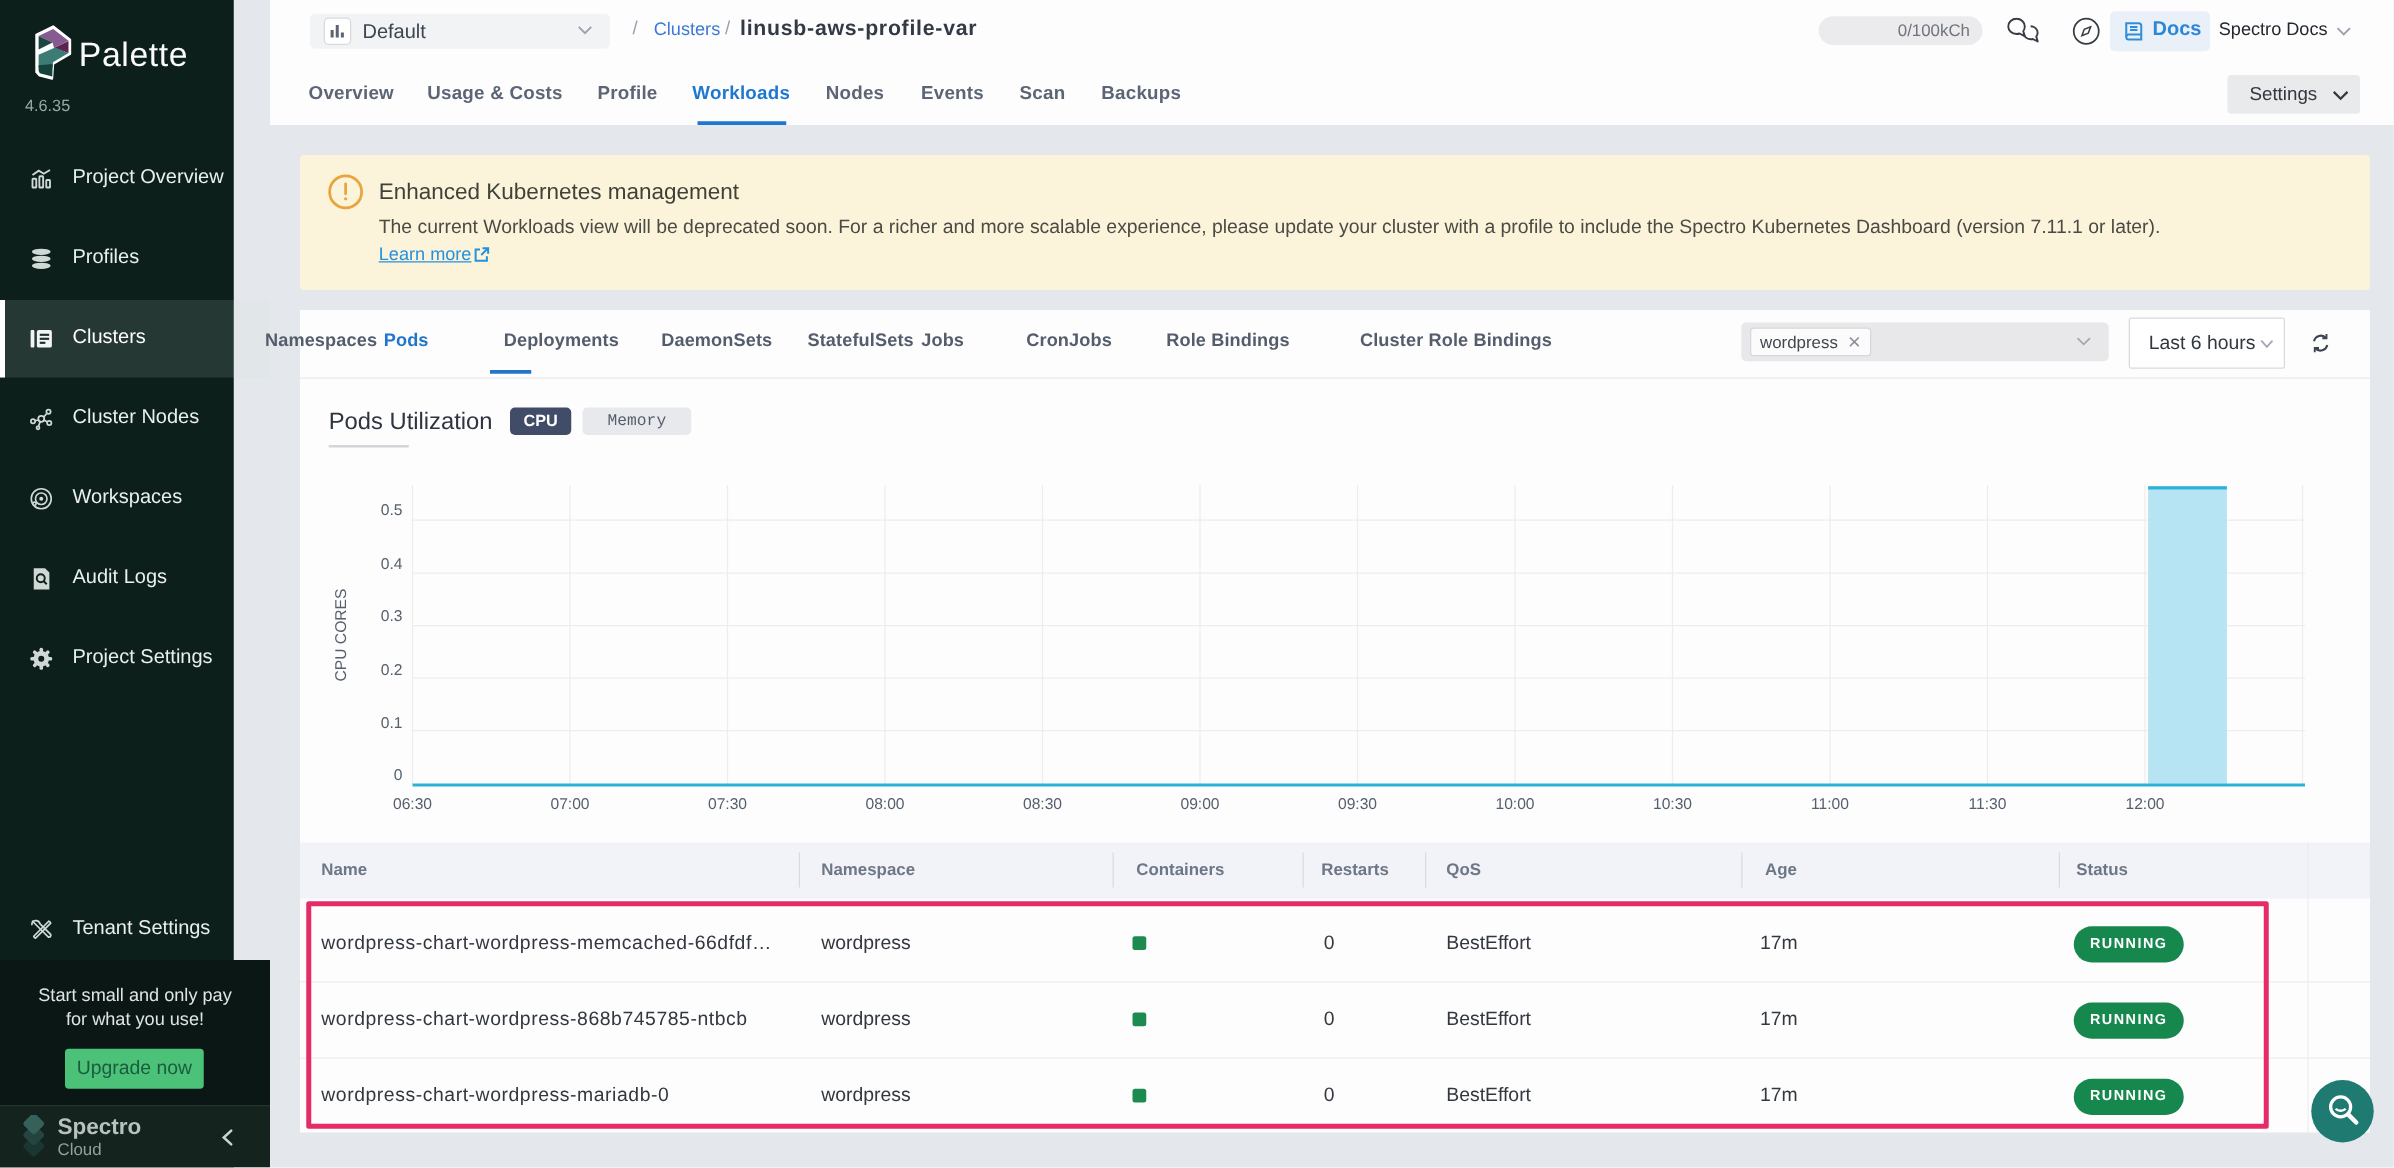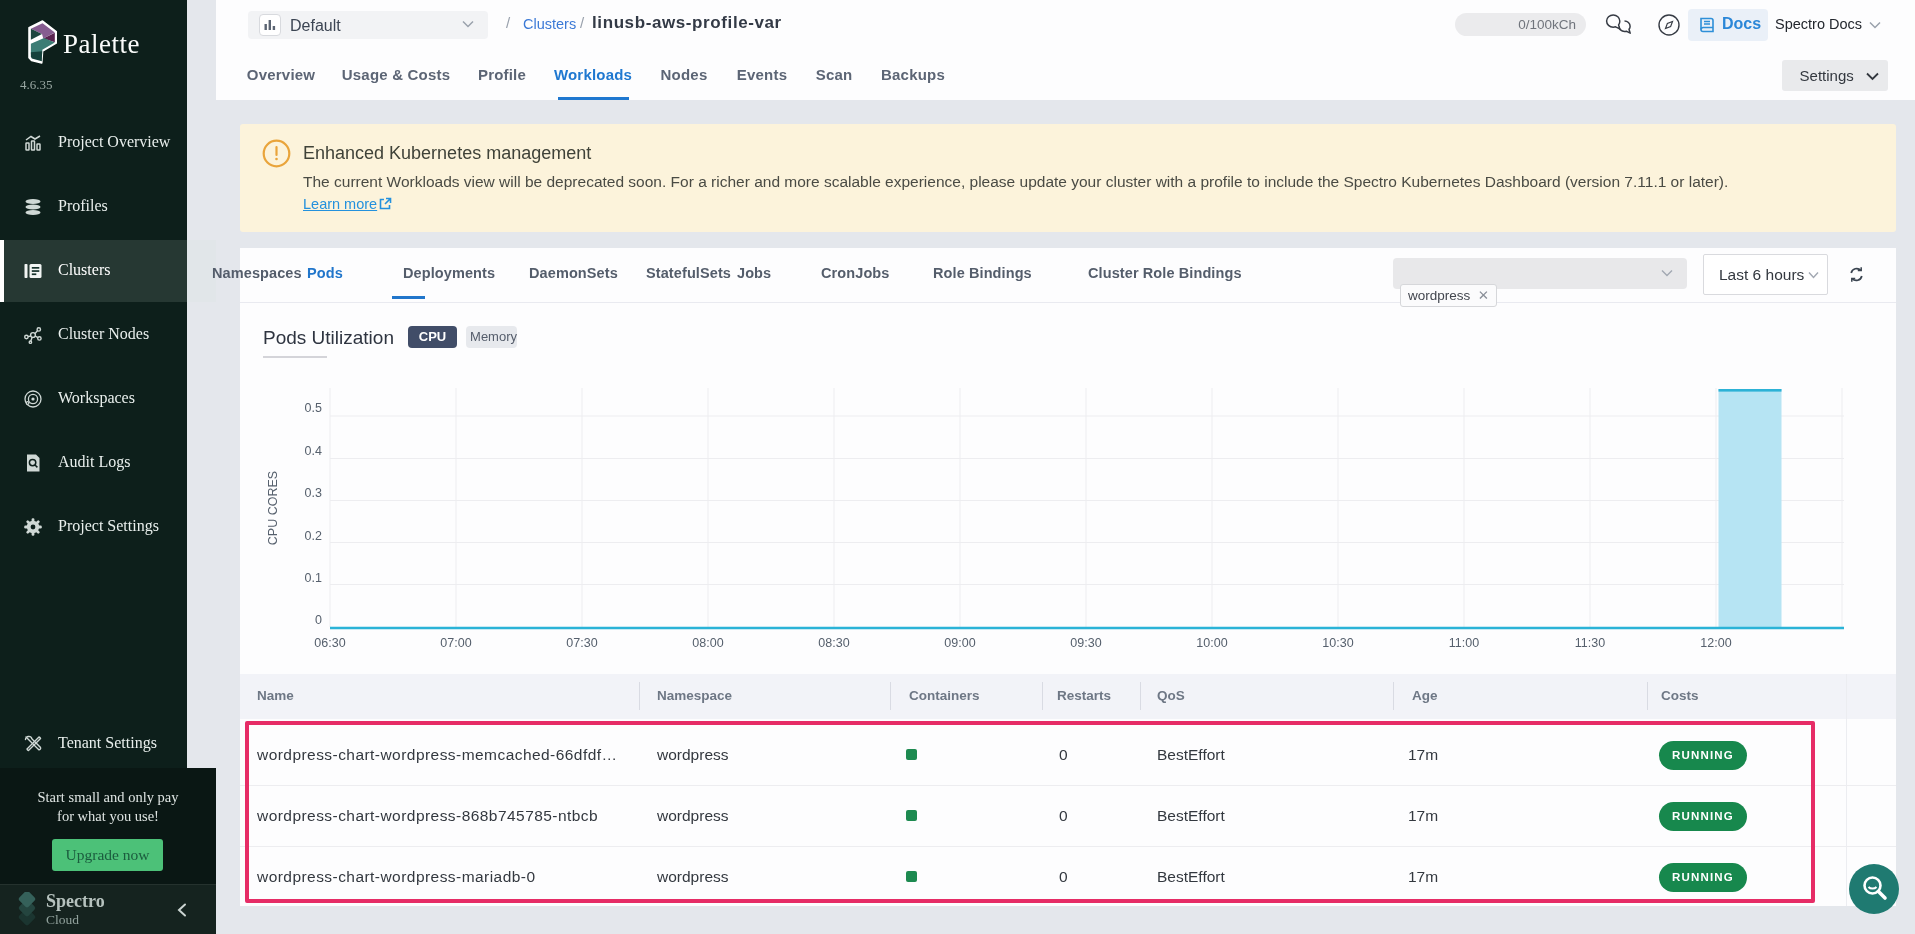--- a/index.html
+++ b/index.html
@@ -5,21 +5,21 @@
   * { margin:0; padding:0; box-sizing:border-box; }
   html,body { width:1915px; height:934px; overflow:hidden; }
   body { font-family:"Liberation Sans", sans-serif; background:#e4e7ec; position:relative; }
   .abs { position:absolute; }
   .tab { top:66px; width:140px; text-align:center; color:#5c6575; font-size:15px; font-weight:bold; letter-spacing:.2px; }
   .stab { top:17px; width:200px; color:#545d6b; font-size:14.5px; font-weight:bold; letter-spacing:.1px; }
 </style>
 </head>
 <body>
 
-<div class="abs" id="sidebar" style="left:0;top:0;width:187px;height:934px;background:#0d1f1b;font-family:Liberation Serif, serif;">
+<div class="abs" id="sidebar" style="left:0;top:0;width:187px;height:934px;background:#0d1f1b;">
 
   <svg class="abs" style="left:24px;top:19px;" width="33" height="45" viewBox="0 0 32 44">
     <path d="M4.8,8.5 L18,2 L31.7,12.7 L31.7,23.3 L18,31.3 L17.2,43 L7.3,40.5 L4.8,37.8 Z" fill="#ffffff" stroke="#ffffff" stroke-width="1.6" stroke-linejoin="round"></path>
     <polygon points="6.6,9.6 18,4.2 30,13.3 18.7,19 17.5,14.7" fill="#865c90"></polygon>
     <polygon points="18.7,19 30,13.4 30,22.8" fill="#5a2350"></polygon>
     <polygon points="6.6,9.6 17.5,14.7 6.6,20.2" fill="#1e4640"></polygon>
     <polygon points="6.6,24.3 19.5,18.6 30,22.9 17.8,30.1 17.6,34.5 6.6,34.5" fill="#3c7c74"></polygon>
     <polygon points="6.6,32.5 17.6,31.5 17.3,41.2 7.5,38.7 6.6,36.8" fill="#16423c"></polygon>
   </svg>
   <div class="abs" style="left:63px;top:29px;color:#fafcfb;font-size:27px;letter-spacing:.5px;">Palette</div>
@@ -212,41 +212,41 @@
   <div class="abs" style="left:152px;top:48px;width:33px;height:3px;background:#2176cb;"></div>
   <div class="abs stab" style="left:163px;">Deployments</div>
   <div class="abs stab" style="left:289px;">DaemonSets</div>
   <div class="abs stab" style="left:406px;">StatefulSets</div>
   <div class="abs stab" style="left:497px;">Jobs</div>
   <div class="abs stab" style="left:581px;">CronJobs</div>
   <div class="abs stab" style="left:693px;">Role Bindings</div>
   <div class="abs stab" style="left:848px;">Cluster Role Bindings</div>
 
   <div class="abs" style="left:1153px;top:10px;width:294px;height:31px;background:#e8e8ea;border-radius:4px;"></div>
-  <div class="abs" style="left:1160px;top:14px;height:23px;background:#fbfbfc;border:1px solid #d6d7da;border-radius:3px;padding:0 7px;color:#42464e;font-size:13.5px;line-height:21px;margin-top:22px;">wordpress&nbsp;&nbsp;<span style="color:#8a8f98;">✕</span></div>
+  <div class="abs" style="left:1160px;top:14px;height:23px;background:#fbfbfc;border:1px solid #d6d7da;border-radius:3px;padding:0 7px;color:#42464e;font-size:13.5px;line-height:21px;">wordpress&nbsp;&nbsp;<span style="color:#8a8f98;">✕</span></div>
   <svg class="abs" style="left:1421px;top:21px;" width="12" height="8" viewBox="0 0 12 8" fill="none" stroke="#a2a8b2" stroke-width="1.4">
       <path d="M1,1.5 L6,6.5 L11,1.5"></path>
     </svg>
 
   <div class="abs" style="left:1463px;top:6px;width:125px;height:41px;background:#ffffff;border:1px solid #d9dade;border-radius:2px;"></div>
   <div class="abs" style="left:1479px;top:18px;color:#33383f;font-size:15.5px;">Last 6 hours</div>
   <svg class="abs" style="left:1568px;top:23px;" width="11" height="8" viewBox="0 0 11 8" fill="none" stroke="#a2a8b2" stroke-width="1.4">
       <path d="M1,1.5 L5.5,6.5 L10,1.5"></path>
     </svg>
   <svg class="abs" style="left:1608px;top:18px;" width="17" height="17" viewBox="0 0 17 17" fill="none" stroke="#3a4450" stroke-width="1.7">
     <path d="M3.2,7 a5.6,5.6 0 0 1 9.6,-2.6"></path>
     <path d="M13.8,10 a5.6,5.6 0 0 1 -9.6,2.6"></path>
     <path d="M13.2,1.2 v3.4 h-3.4" stroke-width="1.5"></path>
     <path d="M3.8,15.8 v-3.4 h3.4" stroke-width="1.5"></path>
   </svg>
 
   <div class="abs" style="left:23px;top:79px;color:#2e3440;font-size:19px;">Pods Utilization</div>
   <div class="abs" style="left:23px;top:108px;width:64px;height:2px;background:#d4d4d9;"></div>
   <div class="abs" style="left:168px;top:78px;width:49px;height:22px;background:#414d68;border-radius:4px;color:#ffffff;font-size:13px;font-weight:bold;text-align:center;line-height:22px;">CPU</div>
-  <div class="abs" style="left:226px;top:78px;width:51px;height:22px;background:#e7e9ed;border-radius:4px;color:#555d6b;font-size:13px;text-align:right;line-height:22px;">Memory</div>
+  <div class="abs" style="left:226px;top:78px;width:87px;height:22px;background:#e7e9ed;border-radius:4px;color:#555d6b;font-size:13px;text-align:center;line-height:22px;font-family:Liberation Mono, monospace;">Memory</div>
 
   <svg class="abs" style="left:0;top:110px;" width="1656" height="545" viewBox="240 358 1656 545">
     <g stroke="#ededf0" stroke-width="1">
       <line x1="330" y1="388" x2="330" y2="627"></line>
         <line x1="456" y1="388" x2="456" y2="627"></line>
       <line x1="582" y1="388" x2="582" y2="627"></line>
         <line x1="708" y1="388" x2="708" y2="627"></line>
       <line x1="834" y1="388" x2="834" y2="627"></line>
         <line x1="960" y1="388" x2="960" y2="627"></line>
       <line x1="1086" y1="388" x2="1086" y2="627"></line>
@@ -288,21 +288,21 @@
     </g>
   </svg>
 
   <div class="abs" style="left:0;top:426px;width:1656px;height:45px;background:#f2f3f8;"></div>
   <div class="abs" style="left:17px;top:440px;color:#6e7785;font-size:13.5px;font-weight:bold;">Name</div>
   <div class="abs" style="left:417px;top:440px;color:#6e7785;font-size:13.5px;font-weight:bold;">Namespace</div>
   <div class="abs" style="left:669px;top:440px;color:#6e7785;font-size:13.5px;font-weight:bold;">Containers</div>
   <div class="abs" style="left:817px;top:440px;color:#6e7785;font-size:13.5px;font-weight:bold;">Restarts</div>
   <div class="abs" style="left:917px;top:440px;color:#6e7785;font-size:13.5px;font-weight:bold;">QoS</div>
   <div class="abs" style="left:1172px;top:440px;color:#6e7785;font-size:13.5px;font-weight:bold;">Age</div>
-  <div class="abs" style="left:1421px;top:440px;color:#6e7785;font-size:13.5px;font-weight:bold;">Costs</div>
+  <div class="abs" style="left:1421px;top:440px;color:#6e7785;font-size:13.5px;font-weight:bold;">Status</div>
   <div class="abs" style="left:399px;top:434px;width:1px;height:28px;background:#d9dbe3;"></div>
   <div class="abs" style="left:650px;top:434px;width:1px;height:28px;background:#d9dbe3;"></div>
   <div class="abs" style="left:802px;top:434px;width:1px;height:28px;background:#d9dbe3;"></div>
   <div class="abs" style="left:900px;top:434px;width:1px;height:28px;background:#d9dbe3;"></div>
   <div class="abs" style="left:1153px;top:434px;width:1px;height:28px;background:#d9dbe3;"></div>
   <div class="abs" style="left:1407px;top:434px;width:1px;height:28px;background:#d9dbe3;"></div>
   <div class="abs" style="left:1606px;top:426px;width:1px;height:232px;background:#ecedf1;"></div>
 
   <div class="abs" style="left:0;top:537px;width:1656px;height:1px;background:#ededf0;"></div>
   <div class="abs" style="left:0;top:598px;width:1656px;height:1px;background:#ededf0;"></div>

